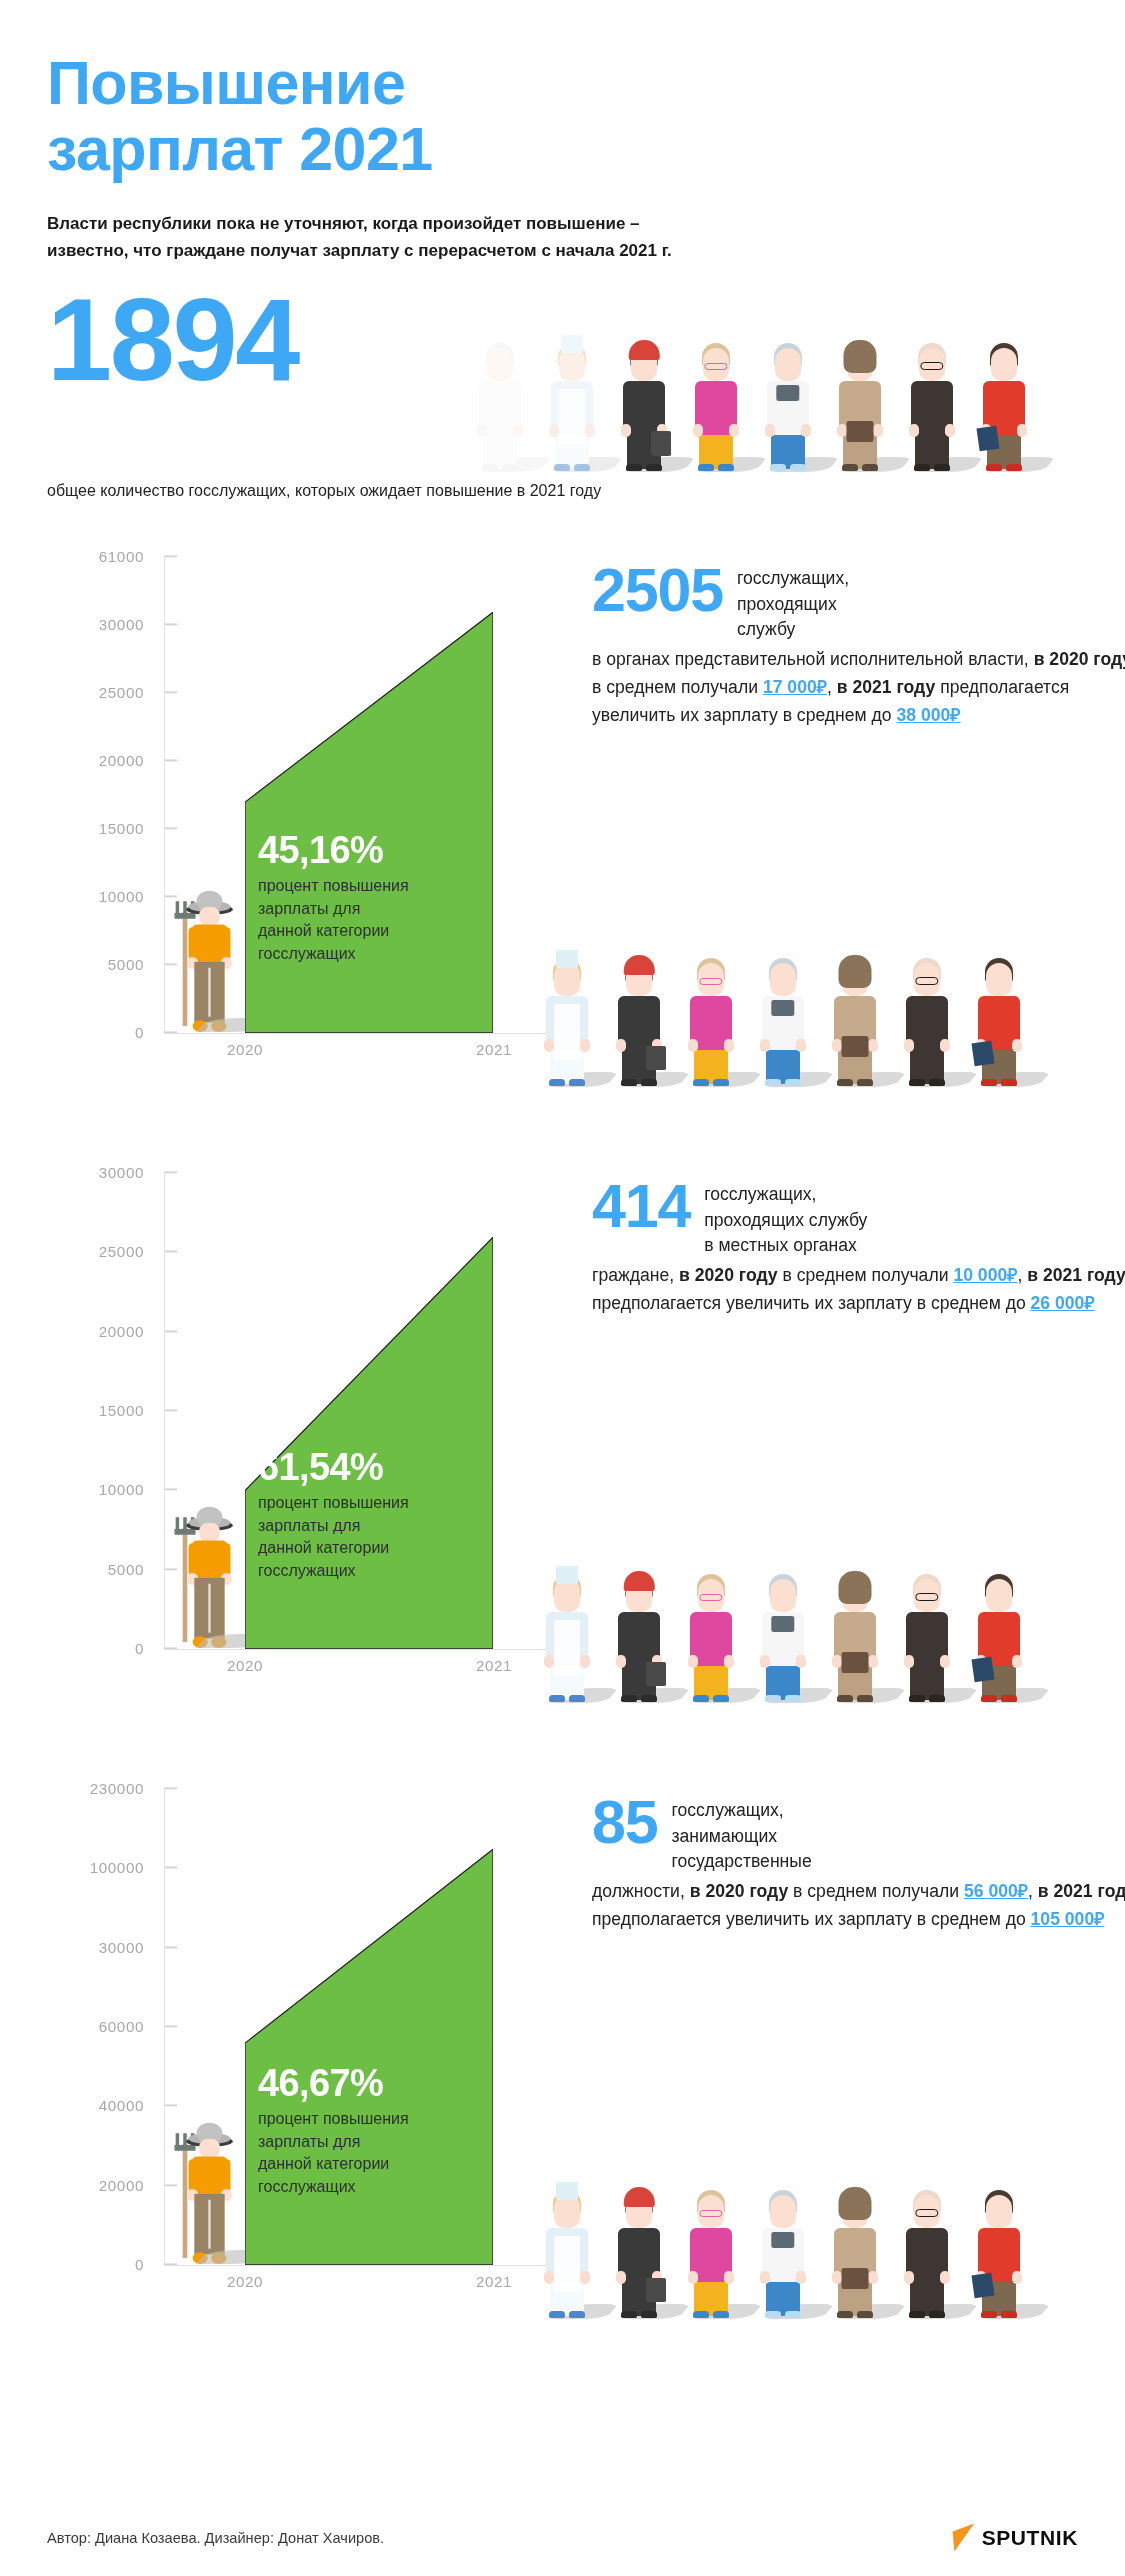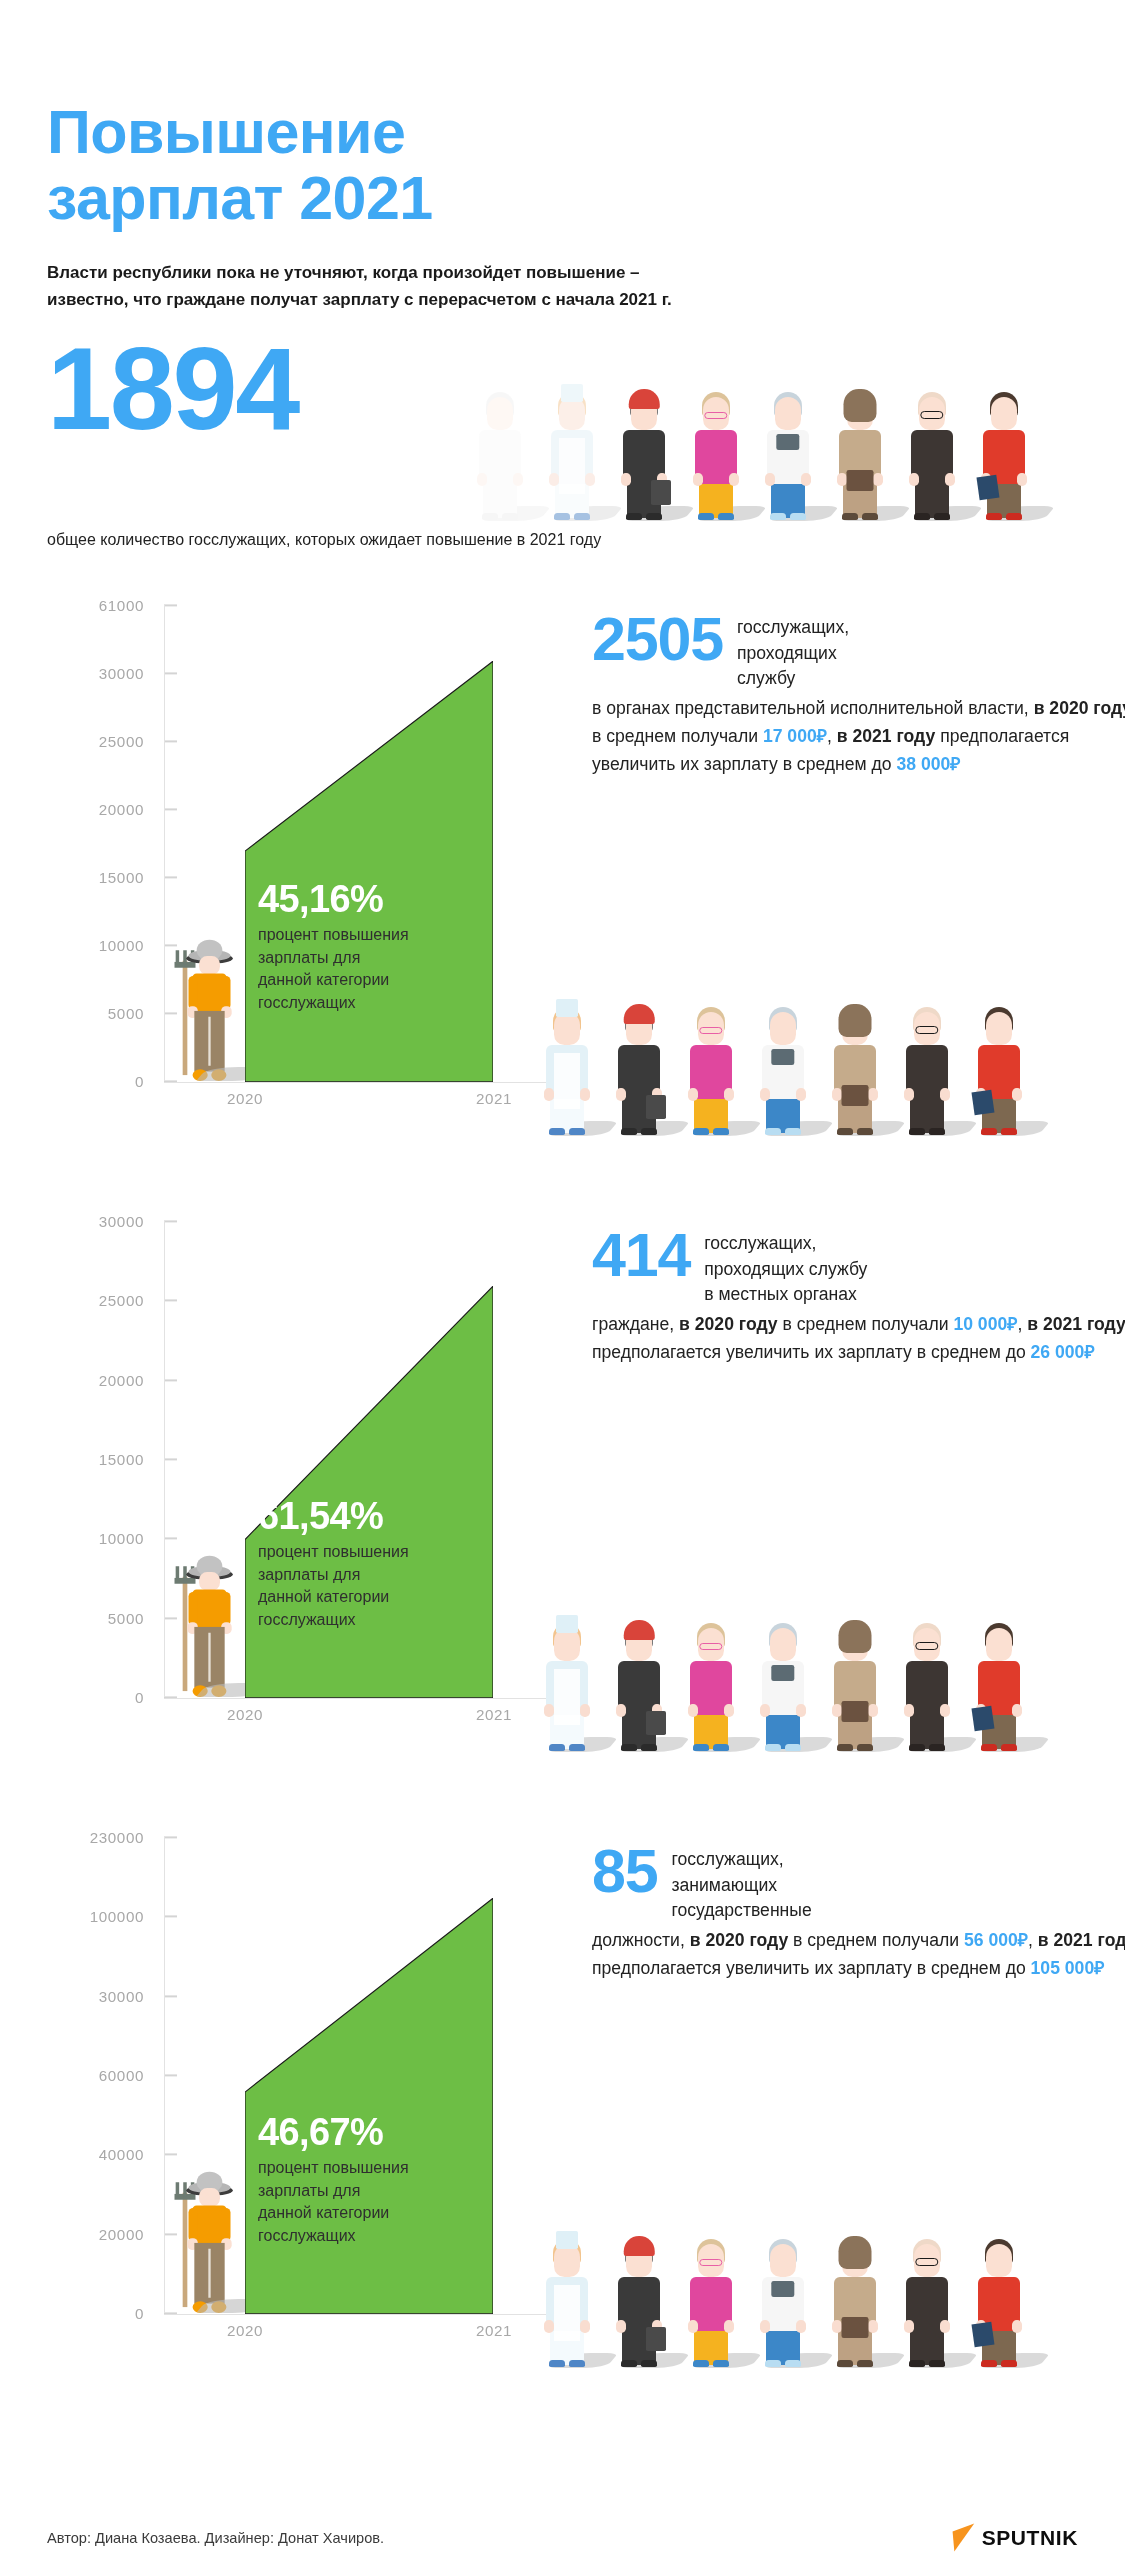--- a/index.html
+++ b/index.html
@@ -7,21 +7,21 @@
   html, body {
     width: 1125px;
     background: #ffffff;
     font-family: "Liberation Sans", sans-serif;
   }
   body { width: 1125px; height: 2576px; position: relative; overflow: hidden; }
 
   .page { width: 1125px; height: 2576px; position: relative; padding: 0 47px; }
 
   
-  .header { padding-top: 100px; }
+  .header { padding-top: 51px; }
   .title {
     color: #3FA8F4;
     font-size: 61px;
     font-weight: bold;
     line-height: 1.08;
     letter-spacing: -0.6px;
     white-space: pre-line;
   }
   .subtitle {
     margin-top: 28px;
@@ -166,21 +166,21 @@
     color: #222;
     padding-top: 3.5px;
     white-space: pre-line;
   }
   .info-body {
     margin-top: 3.5px;
     font-size: 17.6px;
     line-height: 1.58;
     color: #222;
   }
-  .money { color: #3FA8F4; font-weight: bold; }
+  .money { color: #3FA8F4; font-weight: bold; text-decoration: underline; }
 
   .section-people {
     position: absolute;
     left: 495px;
     bottom: 33px;
     display: flex;
     align-items: flex-end;
     gap: 22px;
     height: 146px;
   }

